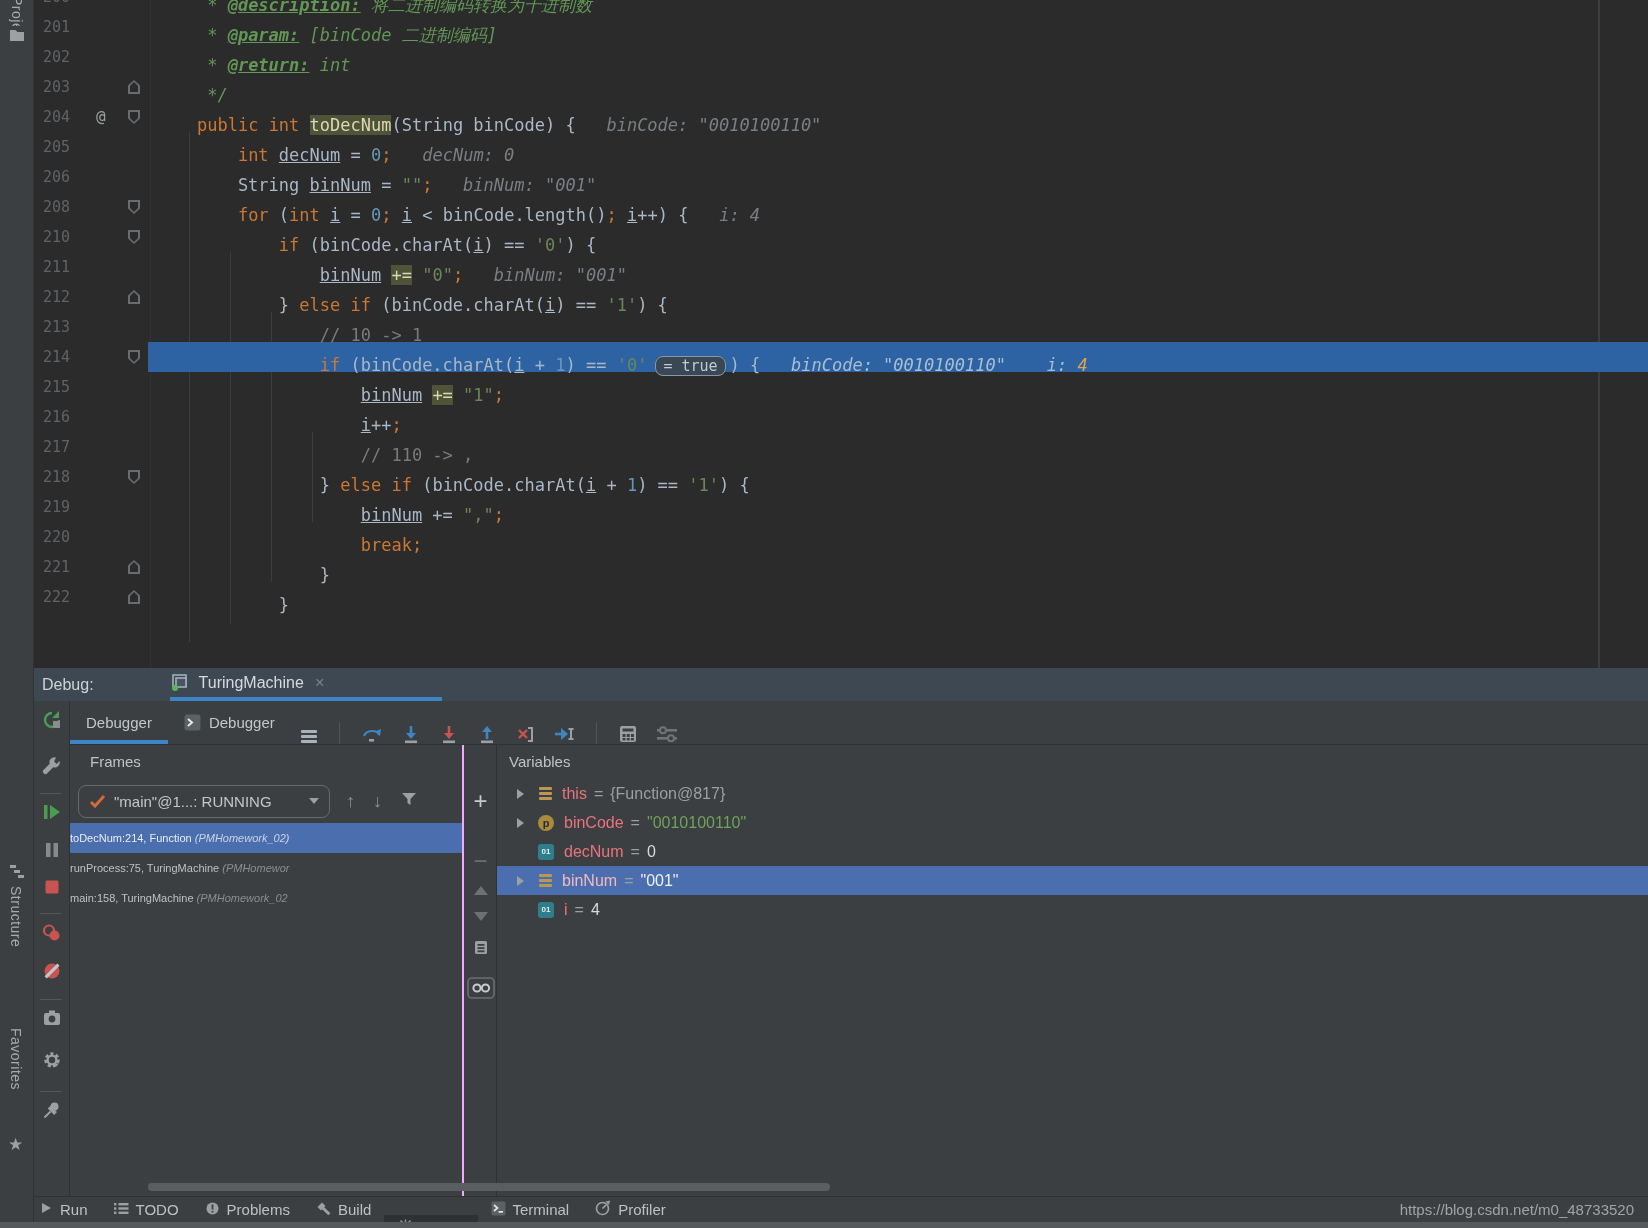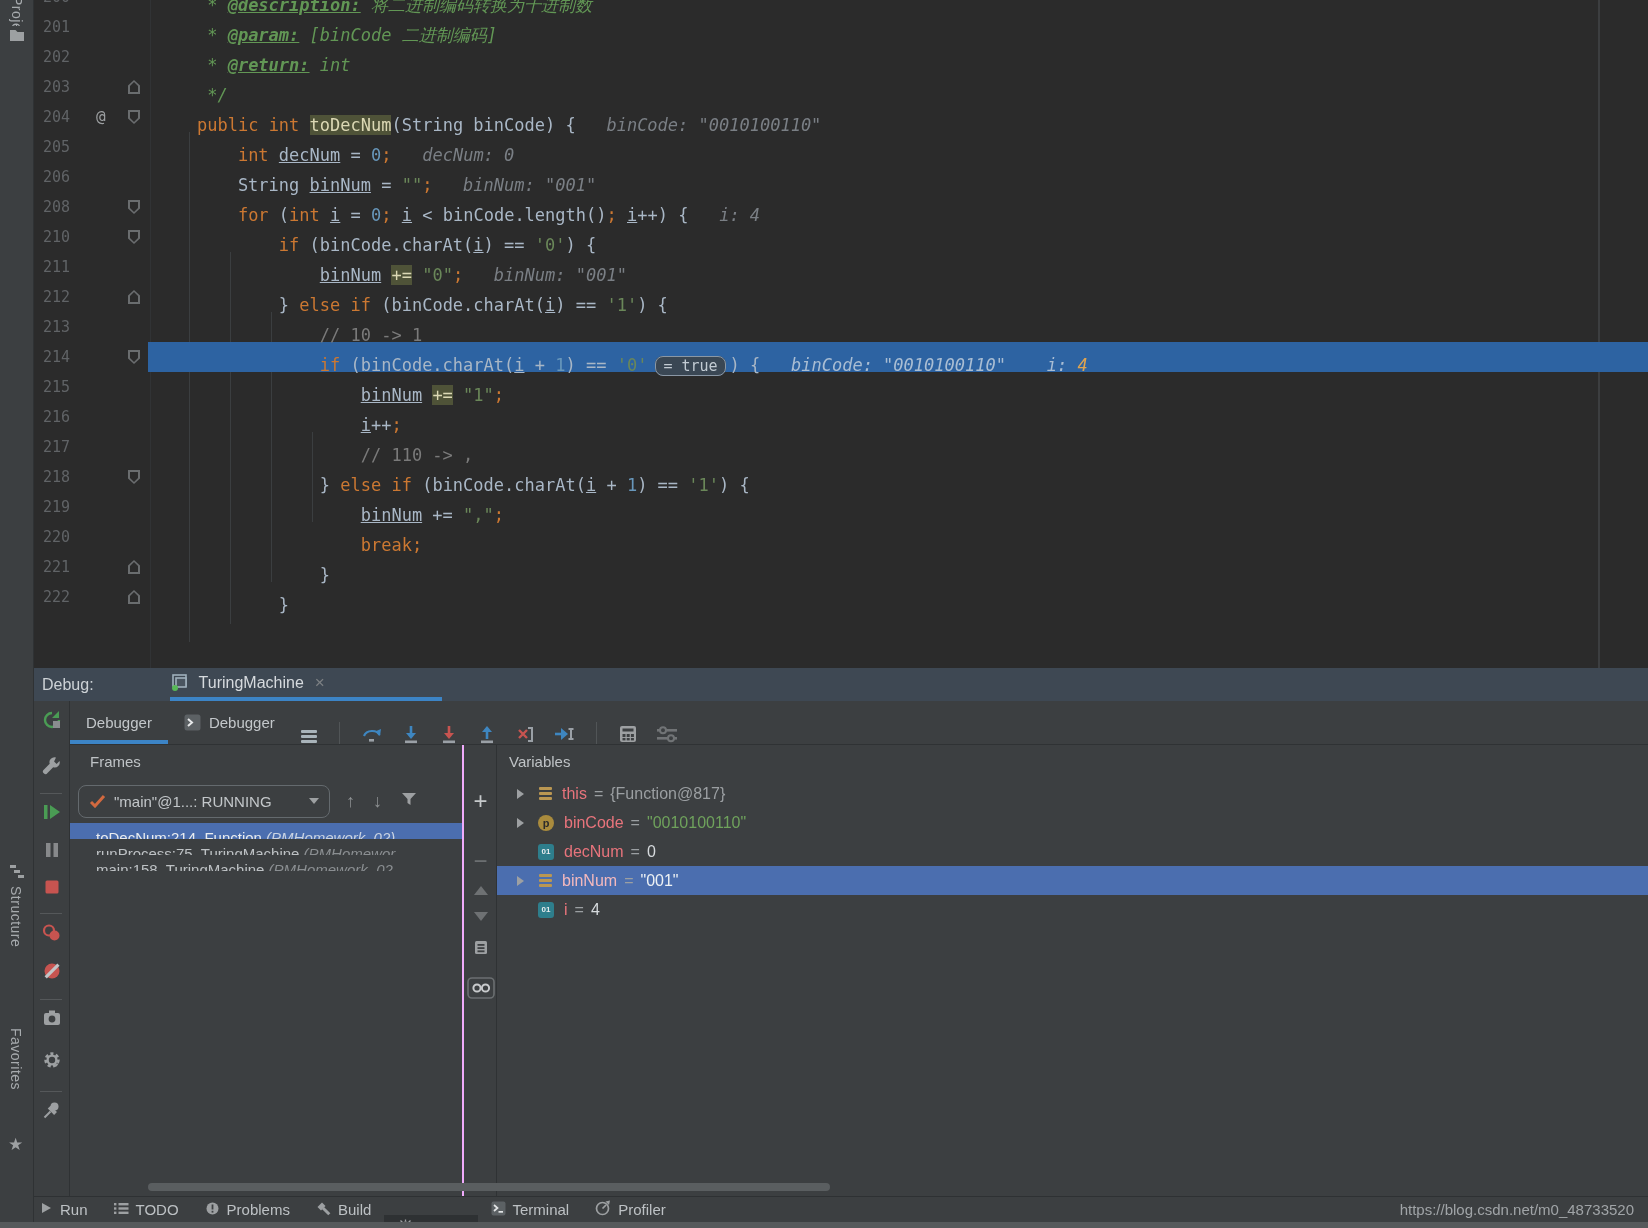--- a/index.html
+++ b/index.html
@@ -74,21 +74,21 @@
   .dpanels { position:absolute; left:70px; top:745px; width:1578px; height:451px; display:flex; background:#3C3F41; }
   .frames { width:394px; border-right:2px solid #f0abfc; overflow:hidden; }
   .phead { height:34px; line-height:34px; font-size:15px; color:#BFC3C6; }
   .frames .phead { padding-left:20px; }
   .threadrow { height:44px; display:flex; align-items:center; padding-left:8px; }
   .threadsel { height:33px; width:252px; border:1px solid #646A6E; border-radius:8px; display:flex;
                align-items:center; gap:8px; padding:0 10px; font-size:15px; color:#C3C7CA; }
   .threadsel .caret { width:0; height:0; border-left:5px solid transparent; border-right:5px solid transparent;
                       border-top:6px solid #9DA0A2; margin-left:auto; }
   .fnav { display:flex; align-items:center; gap:18px; margin-left:16px; color:#8F9294; font-size:18px; }
-  .frow { height:16px; line-height:30px; padding-left:26px; font-size:15px; color:#BDC1C4;
+  .frow { height:30px; line-height:30px; font-size:11px; color:#BDC1C4;
           white-space:nowrap; overflow:hidden; }
   .frow.selected { background:#4B6EAF; color:#E9ECEF; }
   .fdetail { font-style:italic; color:#8A8E91; }
   .frow.selected .fdetail { color:#C9D3E2; }
 
   .minibar { width:33px; border-right:1px solid #2F3234; position:relative; }
   .minibar .mi { position:absolute; left:0; width:33px; text-align:center; }
 
   .vars { flex:1; overflow:hidden; }
   .vars .phead { padding-left:12px; }

